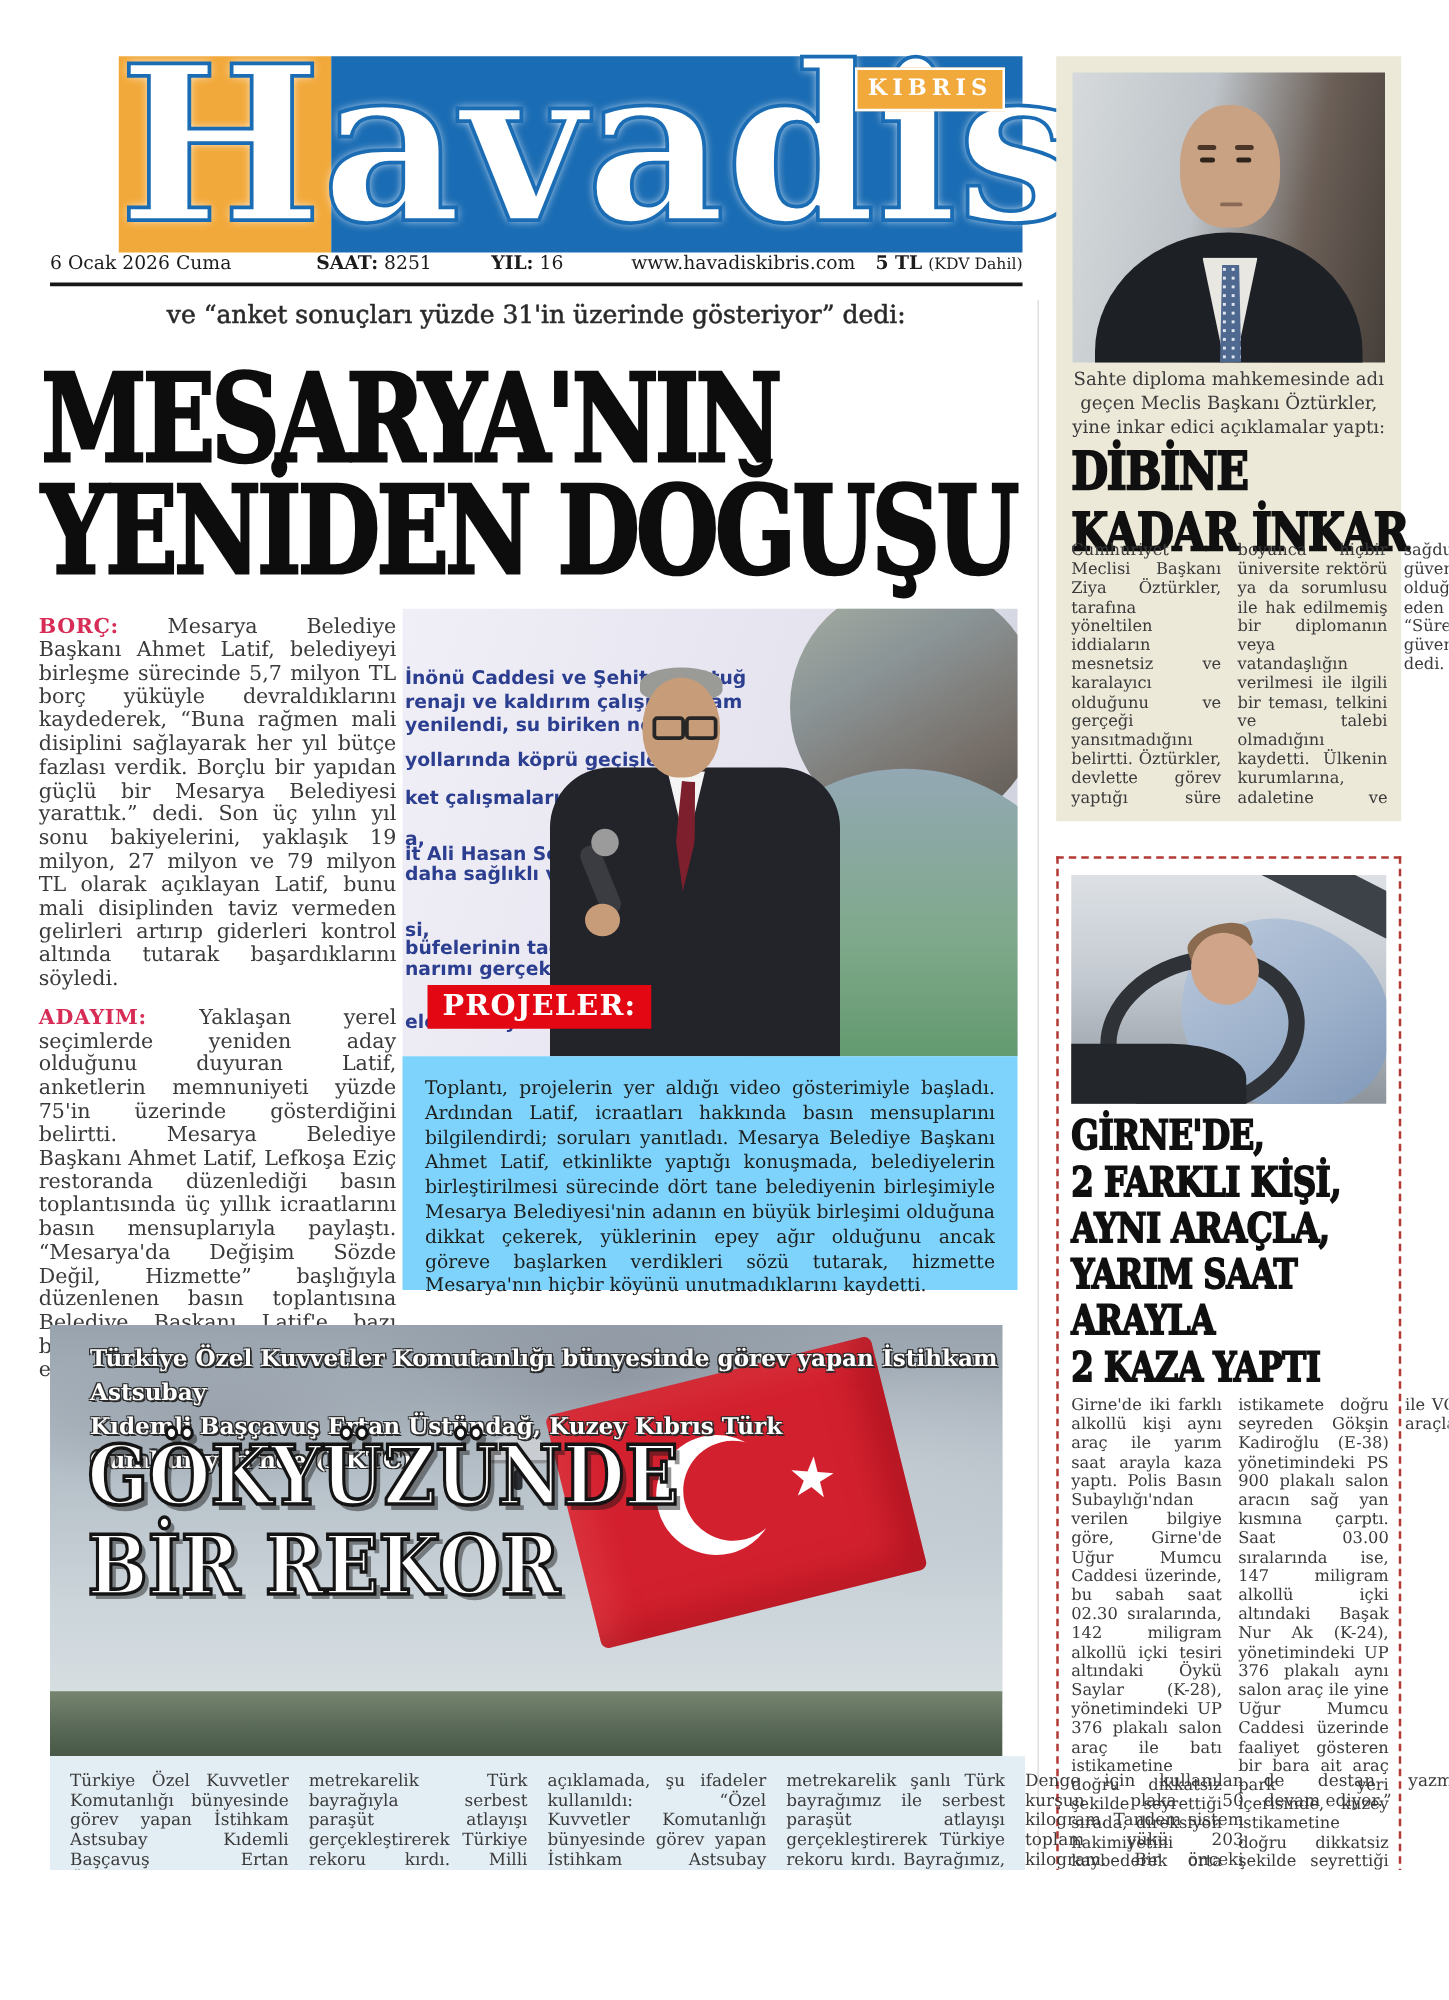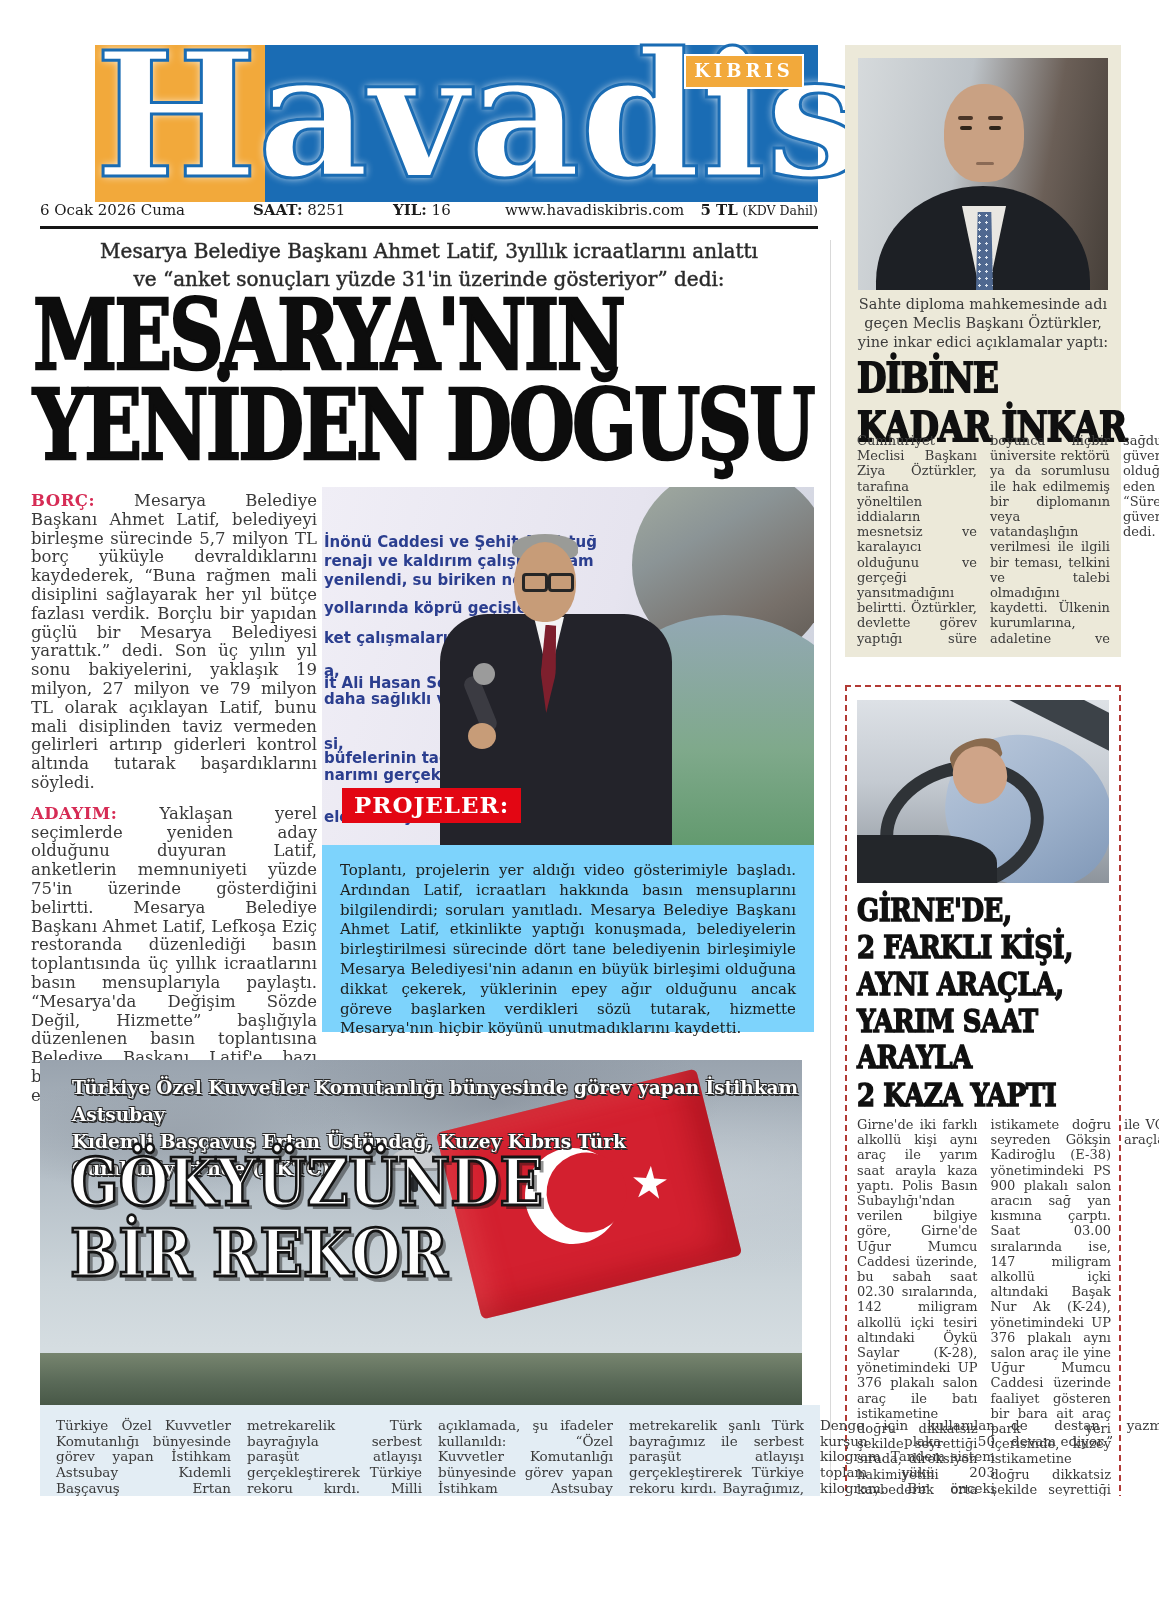--- a/index.html
+++ b/index.html
@@ -149,21 +149,20 @@
   <div class="abs badge">KIBRIS</div>
 
   <span class="abs dateline" style="left:40px;">6 Ocak 2026 Cuma</span>
   <span class="abs dateline" style="left:253px;"><b>SAAT:</b> <span>8251</span></span>
   <span class="abs dateline" style="left:393px;"><b>YIL:</b> <span>16</span></span>
   <span class="abs dateline" style="left:505px;">www.havadiskibris.com</span>
   <span class="abs dateline" style="right:341px;"><b>5 TL</b> <span style="font-size:12.5px;">(KDV Dahil)</span></span>
   <div class="abs rule"></div>
 
   <div class="abs kicker">
-    <div>Mesarya Belediye Başkanı Ahmet Latif, 3yıllık icraatlarını anlattı</div>
     <div>ve “anket sonuçları yüzde 31'in üzerinde gösteriyor” dedi:</div>
   </div>
   <div class="abs headline">
     <div>MESARYA'NIN</div>
     <div>YENİDEN DOĞUŞU</div>
   </div>
 
   <div class="abs bodycol">
     <p><span class="lead-in">BORÇ:</span> <span>Mesarya Belediye Başkanı Ahmet Latif, belediyeyi birleşme sürecinde 5,7 milyon TL borç yüküyle devraldıklarını kaydederek, “Buna rağmen mali disiplini sağlayarak her yıl bütçe fazlası verdik. Borçlu bir yapıdan güçlü bir Mesarya Belediyesi yarattık.” dedi. Son üç yılın yıl sonu bakiyelerini, yaklaşık 19 milyon, 27 milyon ve 79 milyon TL olarak açıklayan Latif, bunu mali disiplinden taviz vermeden gelirleri artırıp giderleri kontrol altında tutarak başardıklarını söyledi.</span></p>
     <p><span class="lead-in">ADAYIM:</span> <span>Yaklaşan yerel seçimlerde yeniden aday olduğunu duyuran Latif, anketlerin memnuniyeti yüzde 75'in üzerinde gösterdiğini belirtti. Mesarya Belediye Başkanı Ahmet Latif, Lefkoşa Eziç restoranda düzenlediği basın toplantısında üç yıllık icraatlarını basın mensuplarıyla paylaştı. “Mesarya'da Değişim Sözde Değil, Hizmette” başlığıyla düzenlenen basın toplantısına Belediye Başkanı Latif'e bazı belediye meclis üyeleri de eşlik etti.</span></p>

